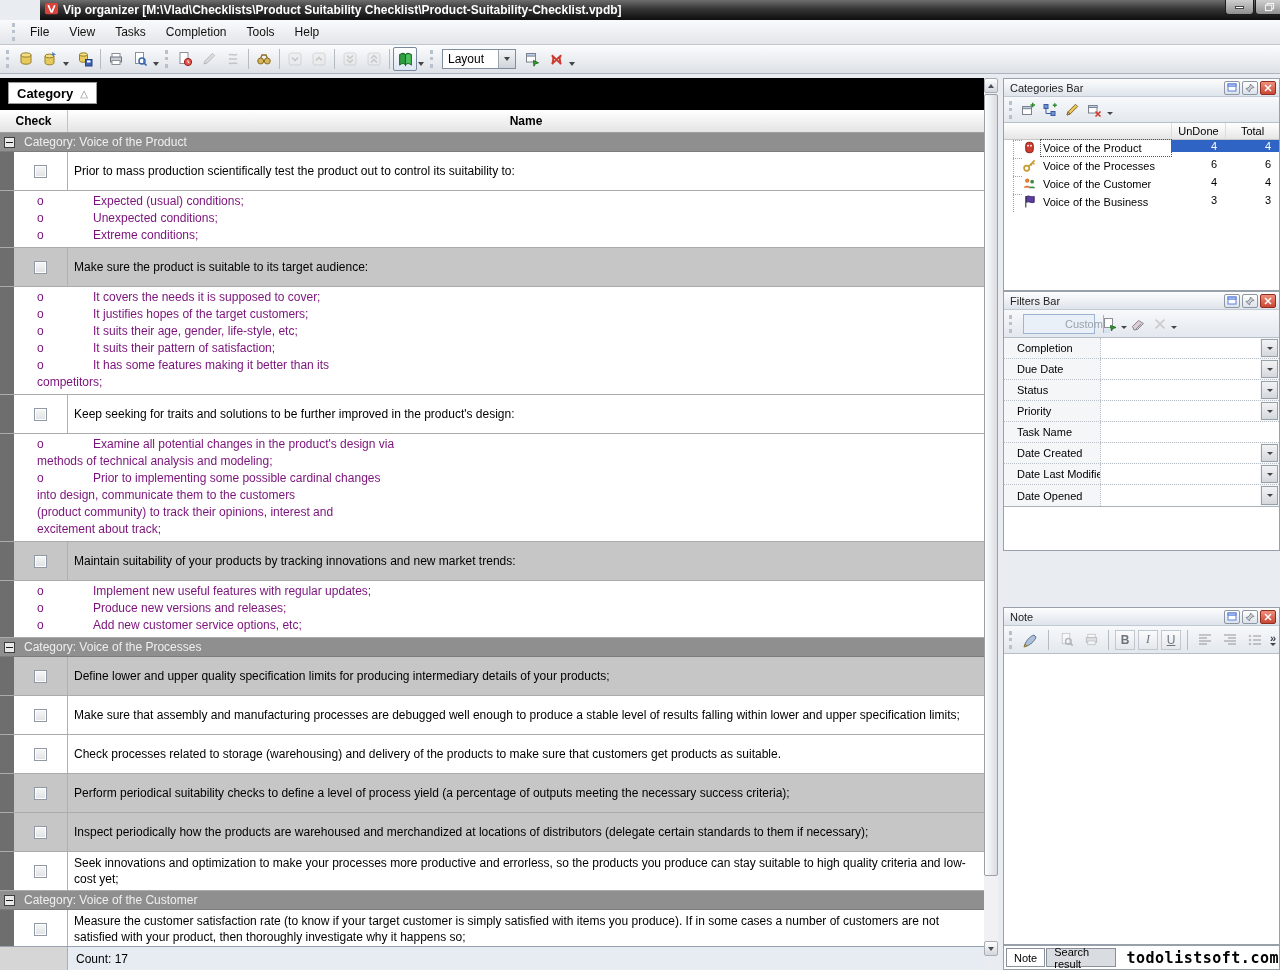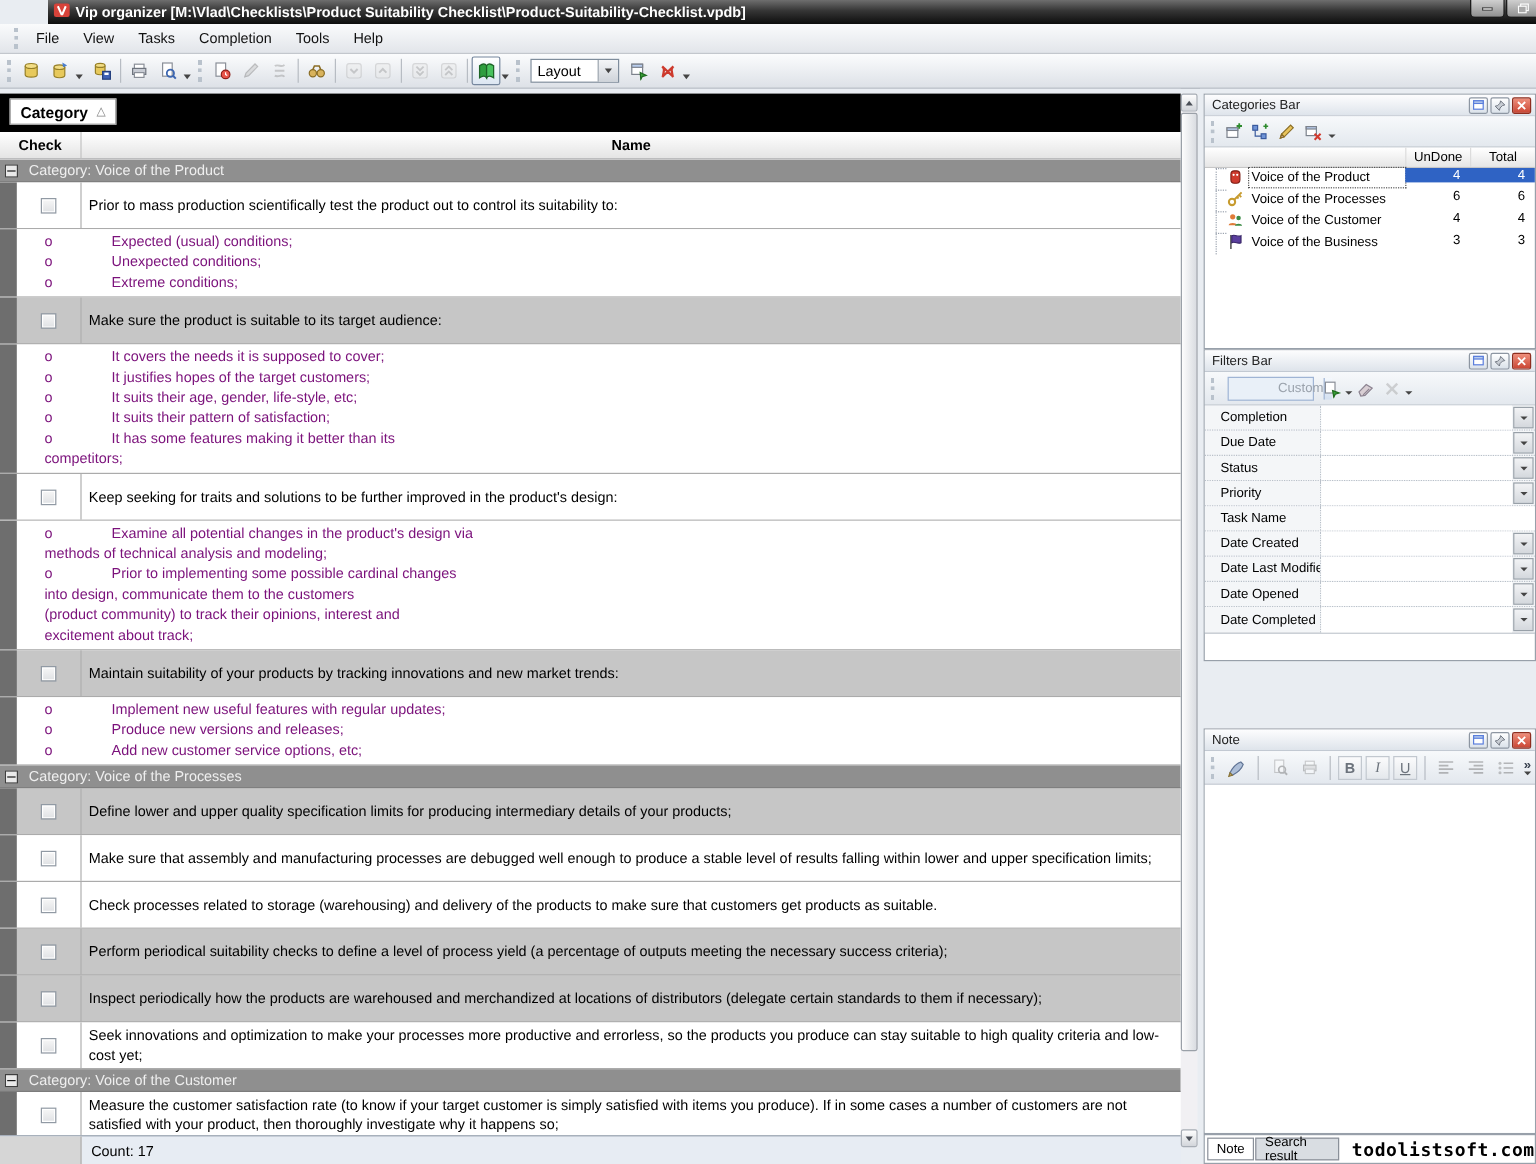--- a/index.html
+++ b/index.html
@@ -682,27 +682,20 @@
             <span class="caret sm"></span>
           </span>
         </div>
         <div class="filter-row">
           <span class="f-label">Date Opened</span>
           <span class="f-value"></span>
           <span class="f-drop">
             <span class="caret sm"></span>
           </span>
         </div>
-        <div class="filter-row">
-          <span class="f-label">Date Completed</span>
-          <span class="f-value"></span>
-          <span class="f-drop">
-            <span class="caret sm"></span>
-          </span>
-        </div>
       </div>
   </div>
 
   <div class="panel" style="top:533px;height:338px;">
     <div class="panel-title">
       <span class="ptext">Note</span>
       <span class="ptbtn">
           <svg width="10" height="9" viewBox="0 0 10 9">
             <rect x="1" y="1" width="8" height="7" fill="#fff" stroke="#5a7edc"></rect>
             <rect x="1" y="1" width="8" height="2.2" fill="#b9cdee" stroke="#5a7edc"></rect>

